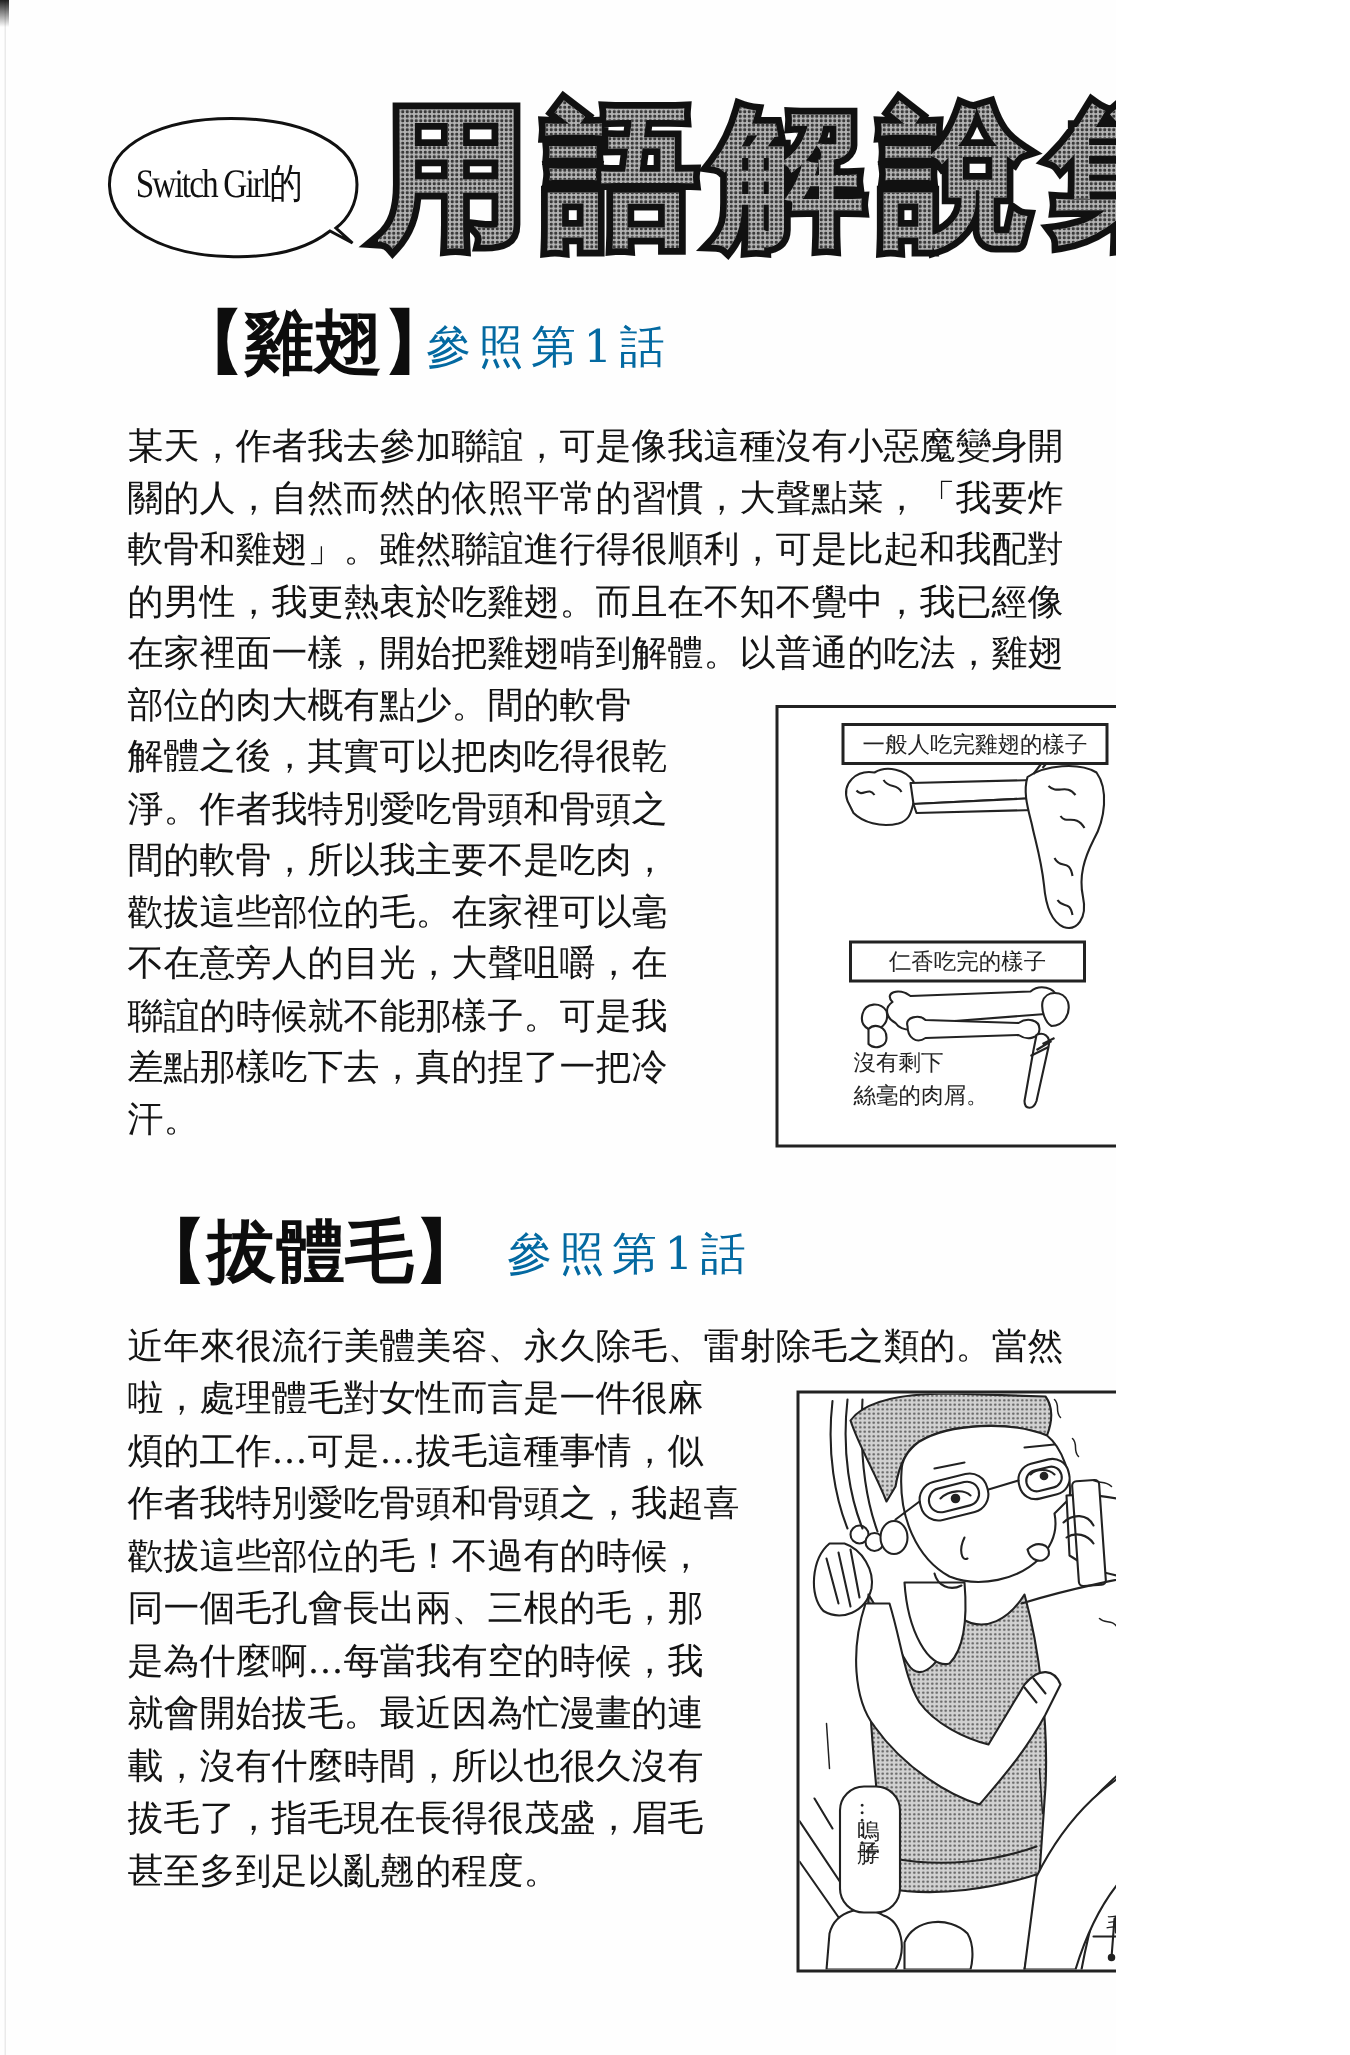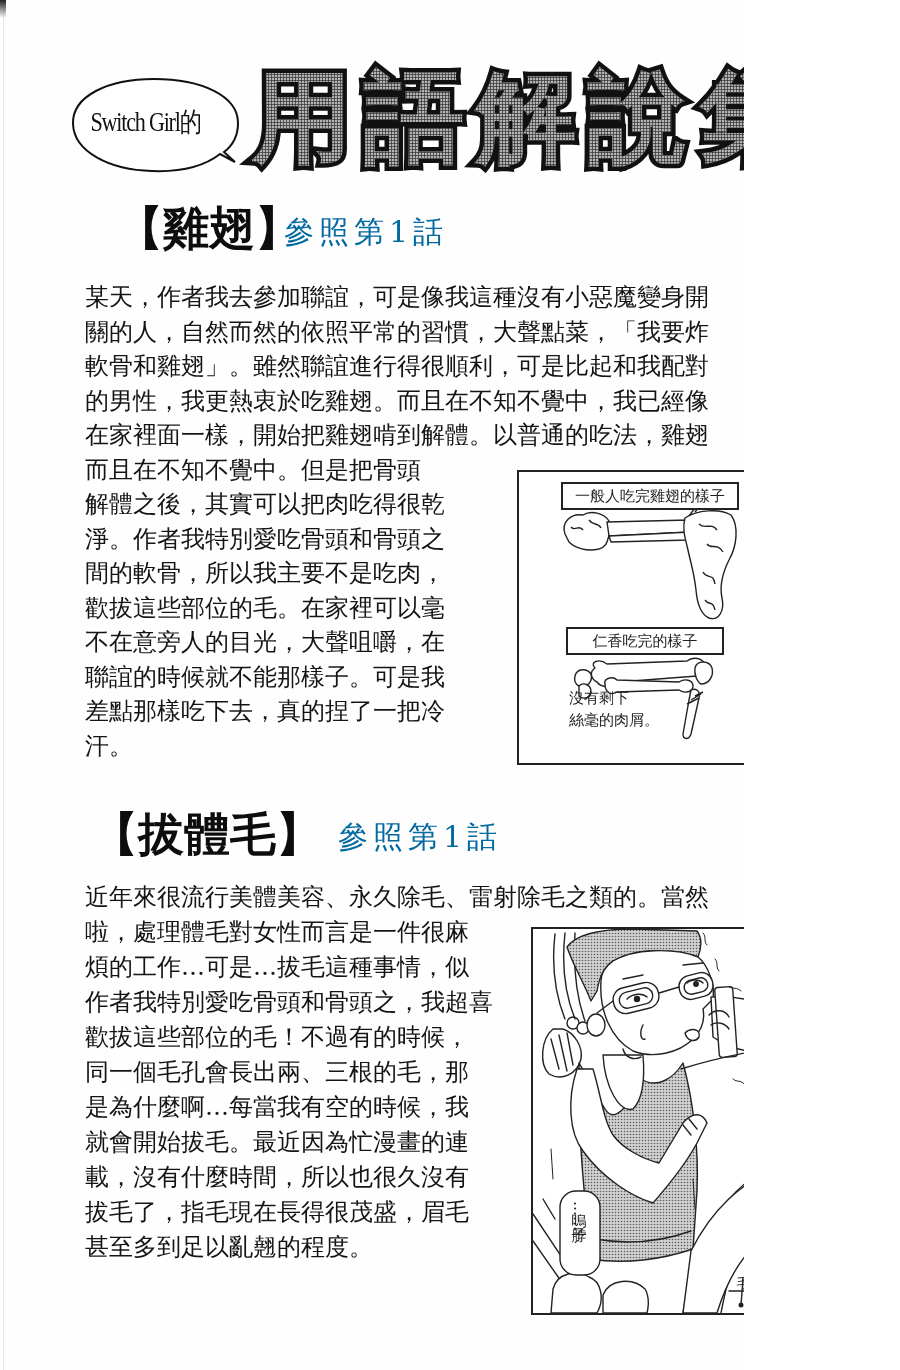--- a/index.html
+++ b/index.html
@@ -75,21 +75,21 @@
 
   <div class="term" style="left:92px; top:200px;margin-left:25px;">【雞翅】</div>
   <div class="ref" style="left:284px; top:212px;">參照第1話</div>
 
   <div class="body-text" style="top:280px;">
     <div class="line">某天，作者我去參加聯誼，可是像我這種沒有小惡魔變身開</div>
     <div class="line">關的人，自然而然的依照平常的習慣，大聲點菜，「我要炸</div>
     <div class="line">軟骨和雞翅」。雖然聯誼進行得很順利，可是比起和我配對</div>
     <div class="line">的男性，我更熱衷於吃雞翅。而且在不知不覺中，我已經像</div>
     <div class="line">在家裡面一樣，開始把雞翅啃到解體。以普通的吃法，雞翅</div>
-    <div class="line">而且在不知不覺中。但是把骨頭</div>
+    <div class="line">部位的肉大概有點少。間的軟骨</div>
     <div class="line">解體之後，其實可以把肉吃得很乾</div>
     <div class="line">淨。作者我特別愛吃骨頭和骨頭之</div>
     <div class="line">間的軟骨，所以我主要不是吃肉，</div>
     <div class="line">歡拔這些部位的毛。在家裡可以毫</div>
     <div class="line">不在意旁人的目光，大聲咀嚼，在</div>
     <div class="line">聯誼的時候就不能那樣子。可是我</div>
     <div class="line">差點那樣吃下去，真的捏了一把冷</div>
     <div class="line">汗。</div>
   </div>
 
@@ -107,21 +107,21 @@
         <path d="M86,212 C84,206 94,204 98,208 L160,210 C166,206 174,208 174,214 C174,220 166,222 160,218 L98,220 C92,224 86,220 86,212 Z"></path>
         <path d="M56,204 C58,196 68,196 72,202 C74,210 68,216 60,214 C56,212 55,208 56,204 Z"></path>
         <path d="M60,214 C64,210 72,212 72,220 C72,226 64,228 60,224 Z"></path>
         <path d="M176,196 C178,188 190,188 193,196 C195,204 190,212 182,212 C178,210 175,202 176,196 Z"></path>
         <path d="M172,218 C176,216 182,218 180,226 L172,262 C170,268 164,268 164,262 L170,228 Z"></path>
         <path d="M176,224 L184,220 M172,228 L182,222 M168,232 L180,226" fill="none"></path>
       </g>
     </svg>
     <div class="cap" style="left:42px; top:10px; width:178px; height:28px;">一般人吃完雞翅的樣子</div>
     <div class="cap" style="left:47px; top:155px; width:158px; height:28px;">仁香吃完的樣子</div>
-    <div class="note" style="left:50px; top:215px;">
+    <div class="note" style="left:50px; top:225px;">
       <div>沒有剩下</div>
       <div>絲毫的肉屑。</div>
     </div>
   </div>
 
   <div class="term" style="left:92px; top:806px;text-align:center;">【拔體毛】</div>
   <div class="ref" style="left:338px; top:817px;">參照第1話</div>
 
   <div class="body-text s2" style="top:880px;">
     <div class="line">近年來很流行美體美容、永久除毛、雷射除毛之類的。當然</div>

